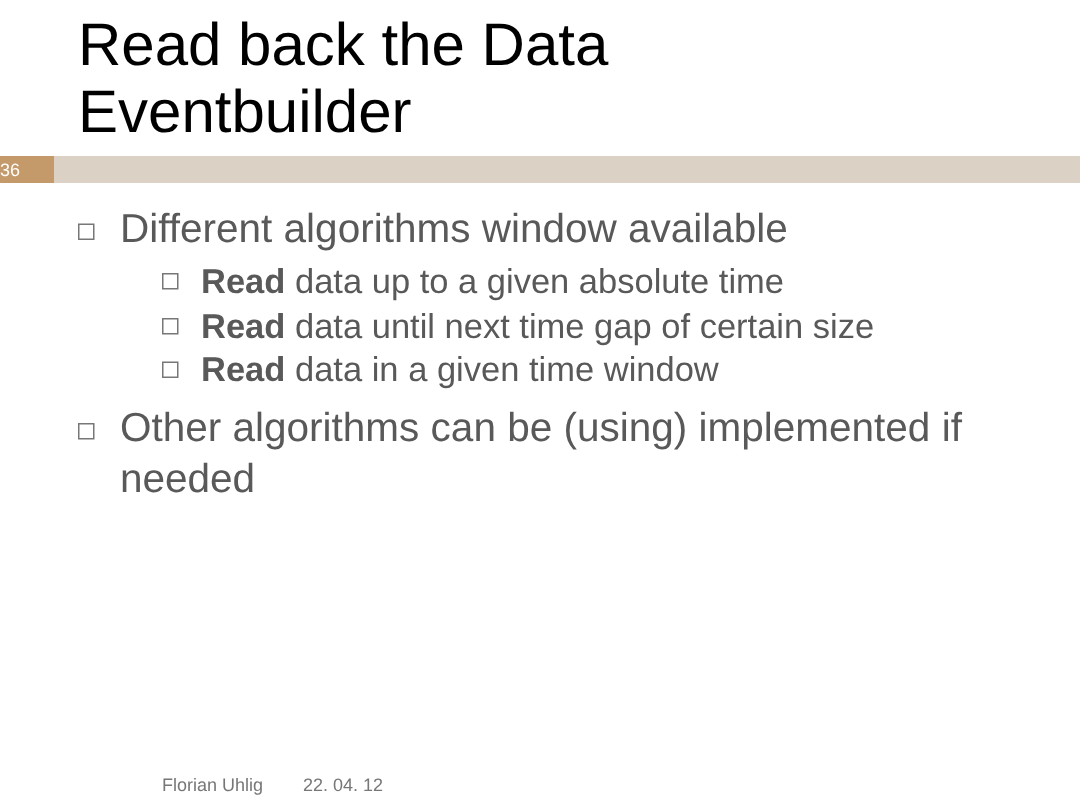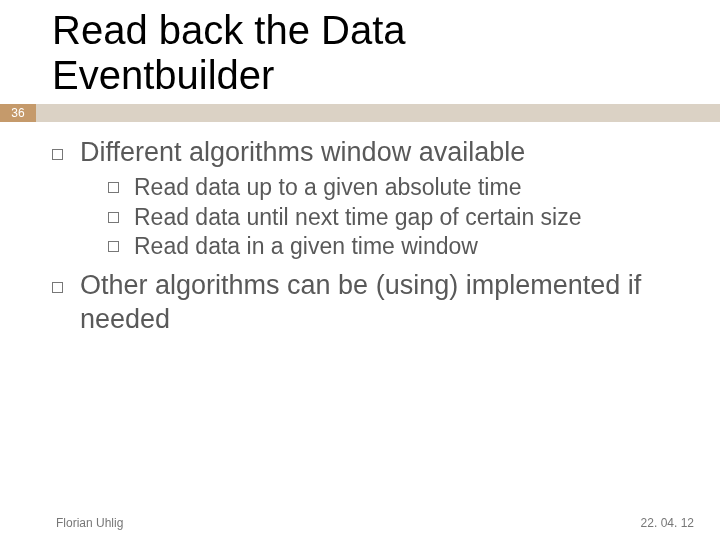--- a/index.html
+++ b/index.html
@@ -1,28 +1,28 @@
 <!DOCTYPE html>
 <html><head>
 <meta charset="utf-8">
 <style>
 *{margin:0;padding:0;box-sizing:border-box}
 body{width:720px;height:540px;background:#fff;font-family:Arial,Helvetica,sans-serif;color:#444;position:relative}
 .title{font-size:40px;padding:8px 0 6px 52px;color:#000000;line-height:1.12}
 .header-rule{height:18px;background:#dbd2c5;position:relative}
-.page-num{position:absolute;left:0;top:0;width:36px;height:18px;background:#c59a6b;color:#fff;font-size:12px;text-align:center;line-height:18px}
+.page-num{position:absolute;left:0;top:0;width:36px;height:18px;background:#c59a6b;color:#fff;font-size:12px;line-height:18px}
 .content{padding:14px 16px 0 52px}
 ul.lvl1,ul.lvl2{list-style:none}
 ul.lvl1>li{font-size:27px;line-height:1.24;margin-bottom:2px;position:relative;padding-left:28px;color:#595959}
 ul.lvl1>li::before{content:"";position:absolute;left:0;top:13px;width:9px;height:9px;border:1px solid #777}
 ul.lvl2{margin:4px 0 8px 28px}
 ul.lvl2>li{font-size:23px;line-height:1.28;position:relative;padding-left:26px;color:#595959}
 ul.lvl2>li::before{content:"";position:absolute;left:0;top:9px;width:9px;height:9px;border:1px solid #777}
-ul.lvl2>li .prefix{font-weight:400}
-.footer{position:absolute;left:0;bottom:10px;width:720px;display:flex;justify-content:space-between;padding:0 26px 0 56px;font-size:12px;color:#777}
+ul.lvl2>li .prefix{font-weight:700}
+.footer{position:absolute;left:0;bottom:10px;width:720px;display:flex;padding:0 26px 0 108px;font-size:12px;color:#777}
 .footer .center{text-align:center;flex:1}
 .footer .right{min-width:80px;text-align:right}
 </style>
 </head>
 <body>
 
 <div class="title">
   <span>Read back the Data</span><br>
   <span>Eventbuilder</span>
 </div>

